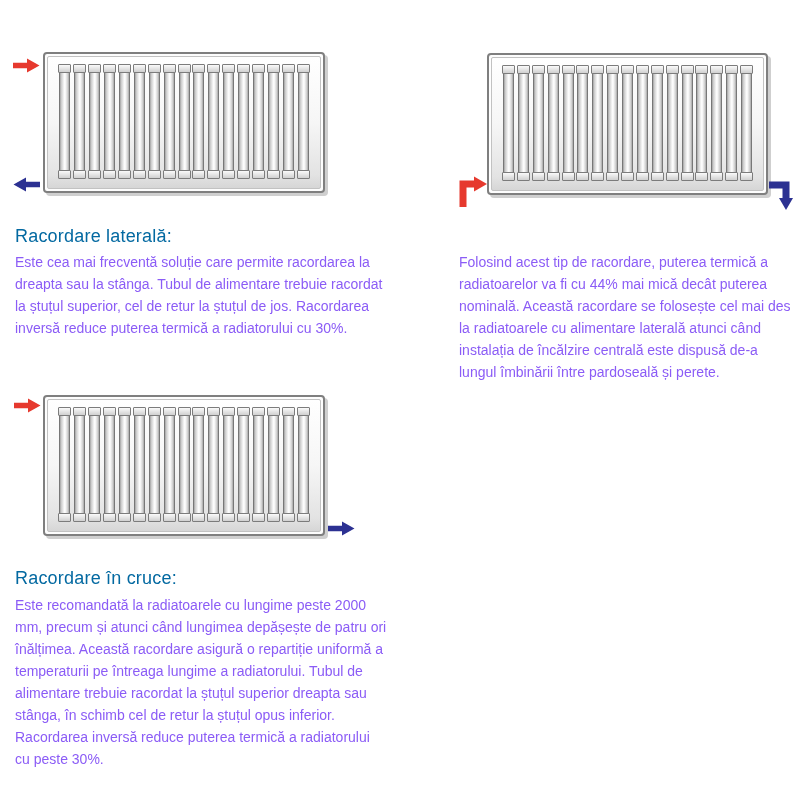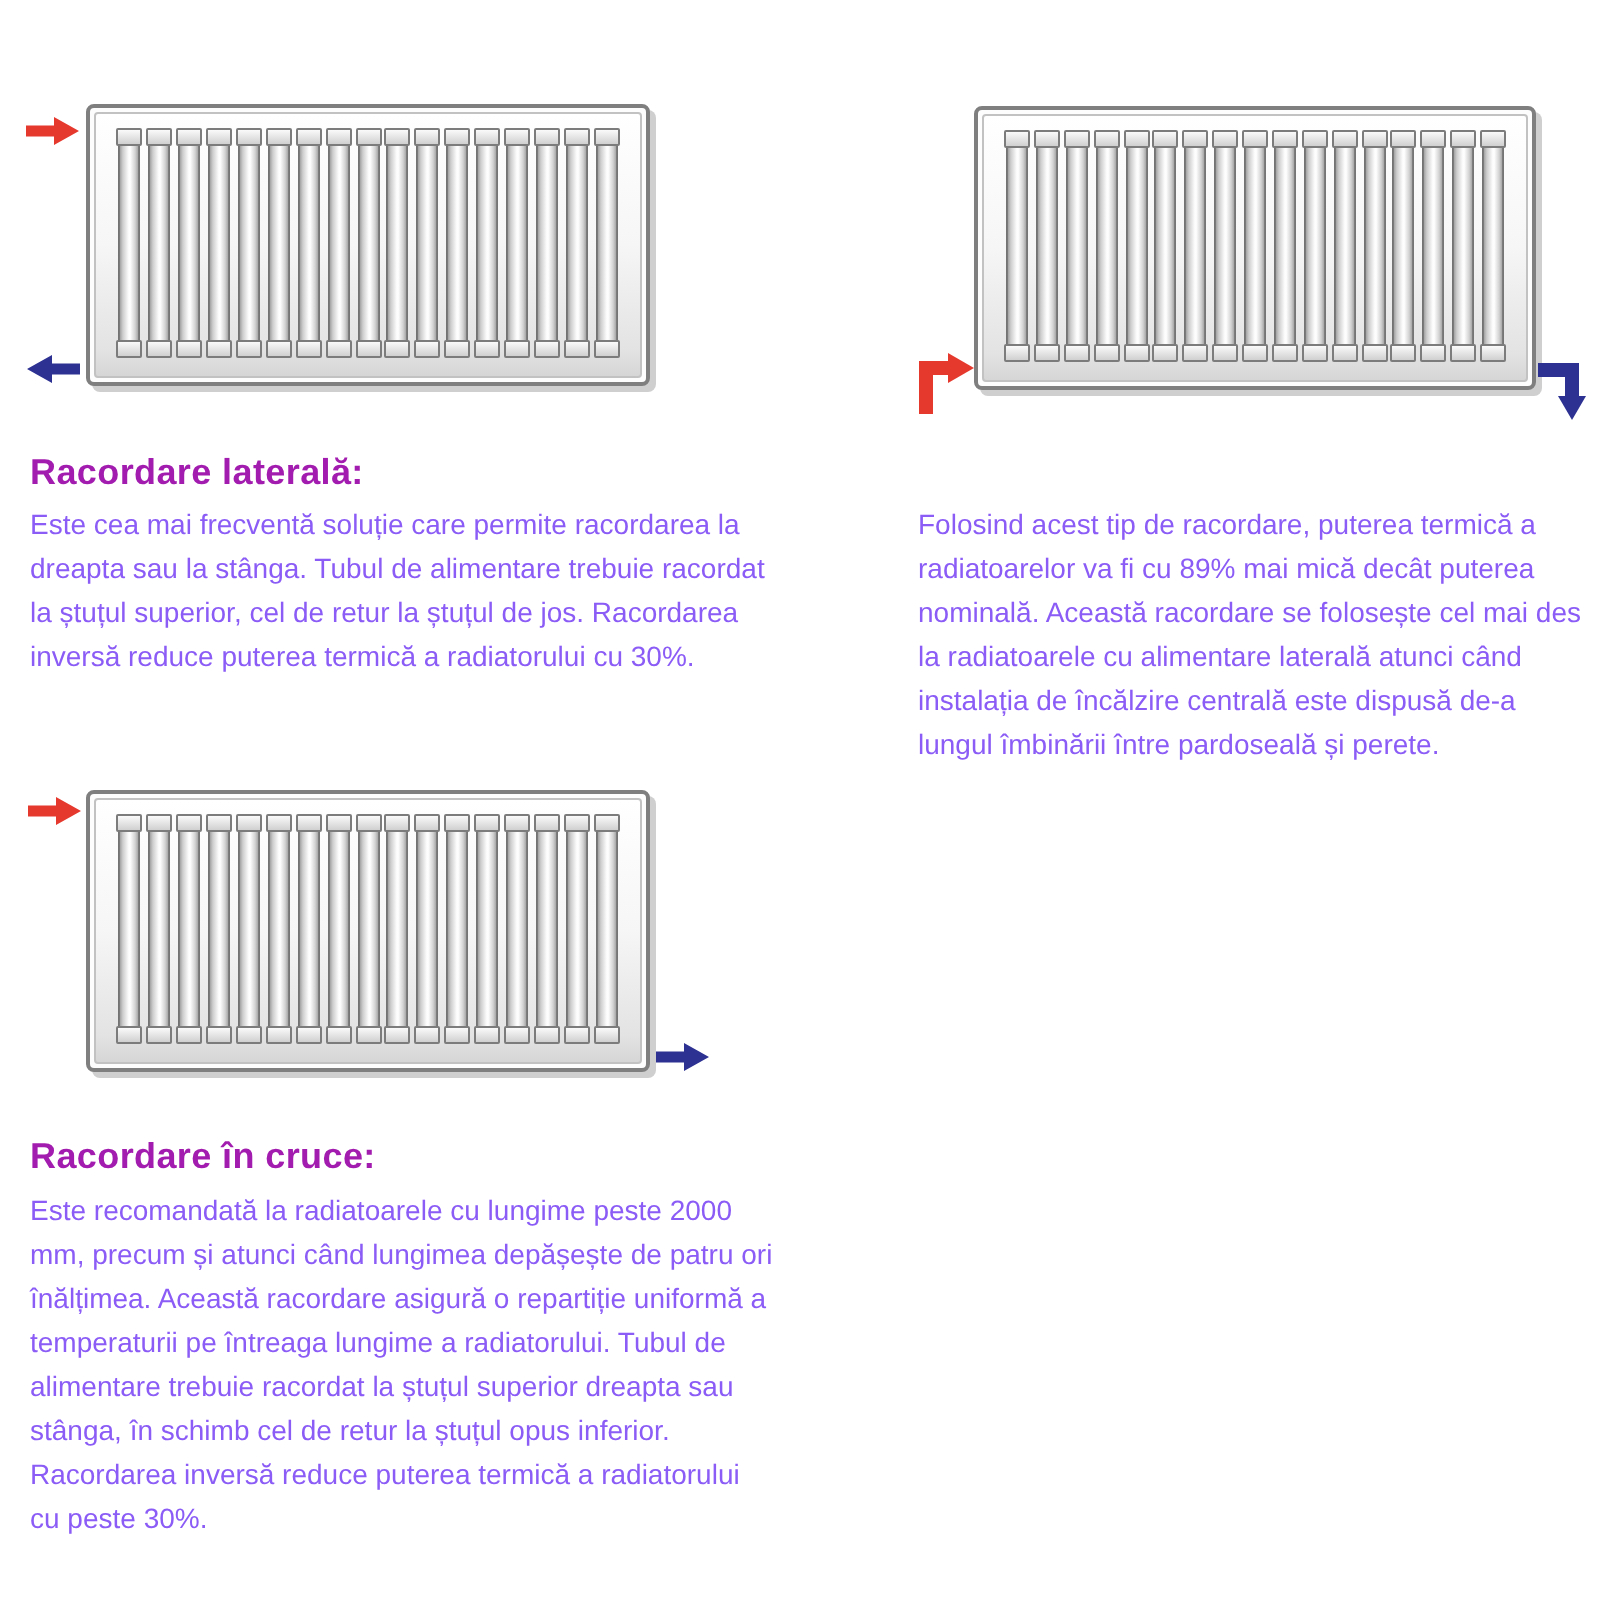--- a/index.html
+++ b/index.html
@@ -46,22 +46,22 @@
     border-radius:1px;
   }
   .fin::before { top:-1px; }
   .fin::after  { bottom:-1px; }
   
   .arrow { position:absolute; display:block; }
   
   .sec-heading {
     position:absolute;
     margin:0;
-    font-size:18px; font-weight:700;
-    color:#a21caf;
+    font-size:18px; font-weight:400;
+    color:#0369a1;
     letter-spacing:.2px;
   }
   .sec-body {
     position:absolute;
     margin:0;
     font-size:14px; font-weight:400;
     line-height:22px;
     color:#8b5cf6;
   }
 </style>
@@ -126,21 +126,21 @@
     </div>
   </div>
   <svg class="arrow" style="left:459px; top:174px;" width="28" height="33" viewBox="0 0 28 33">
     <path d="M4 33 V10 H15" fill="none" stroke-width="7" stroke="#e6392e"></path>
     <polygon points="15,2.5 28,10 15,17.5" fill="#e6392e"></polygon>
   </svg>
   <svg class="arrow" style="left:769px; top:181px;" width="27" height="31" viewBox="0 0 27 31">
     <path d="M0 4 H17 V18" fill="none" stroke-width="7" stroke="#2c3192"></path>
     <polygon points="10,17 24,17 17,29" fill="#2c3192"></polygon>
   </svg>
-  <p class="sec-body" style="left:459px; top:251px; width:336px;">Folosind acest tip de racordare, puterea termică a radiatoarelor va fi cu 89% mai mică decât puterea nominală. Această racordare se folosește cel mai des la radiatoarele cu alimentare laterală atunci când instalația de încălzire centrală este dispusă de-a lungul îmbinării între pardoseală și perete.</p>
+  <p class="sec-body" style="left:459px; top:251px; width:336px;">Folosind acest tip de racordare, puterea termică a radiatoarelor va fi cu 44% mai mică decât puterea nominală. Această racordare se folosește cel mai des la radiatoarele cu alimentare laterală atunci când instalația de încălzire centrală este dispusă de-a lungul îmbinării între pardoseală și perete.</p>
 
   <div class="radiator" style="left:43px; top:395px; width:282px; height:141px;">
     <div class="rad-inner">
       <div class="fins">
           <div class="fin"></div>
           <div class="fin"></div>
           <div class="fin"></div>
           <div class="fin"></div>
           <div class="fin"></div>
           <div class="fin"></div>

